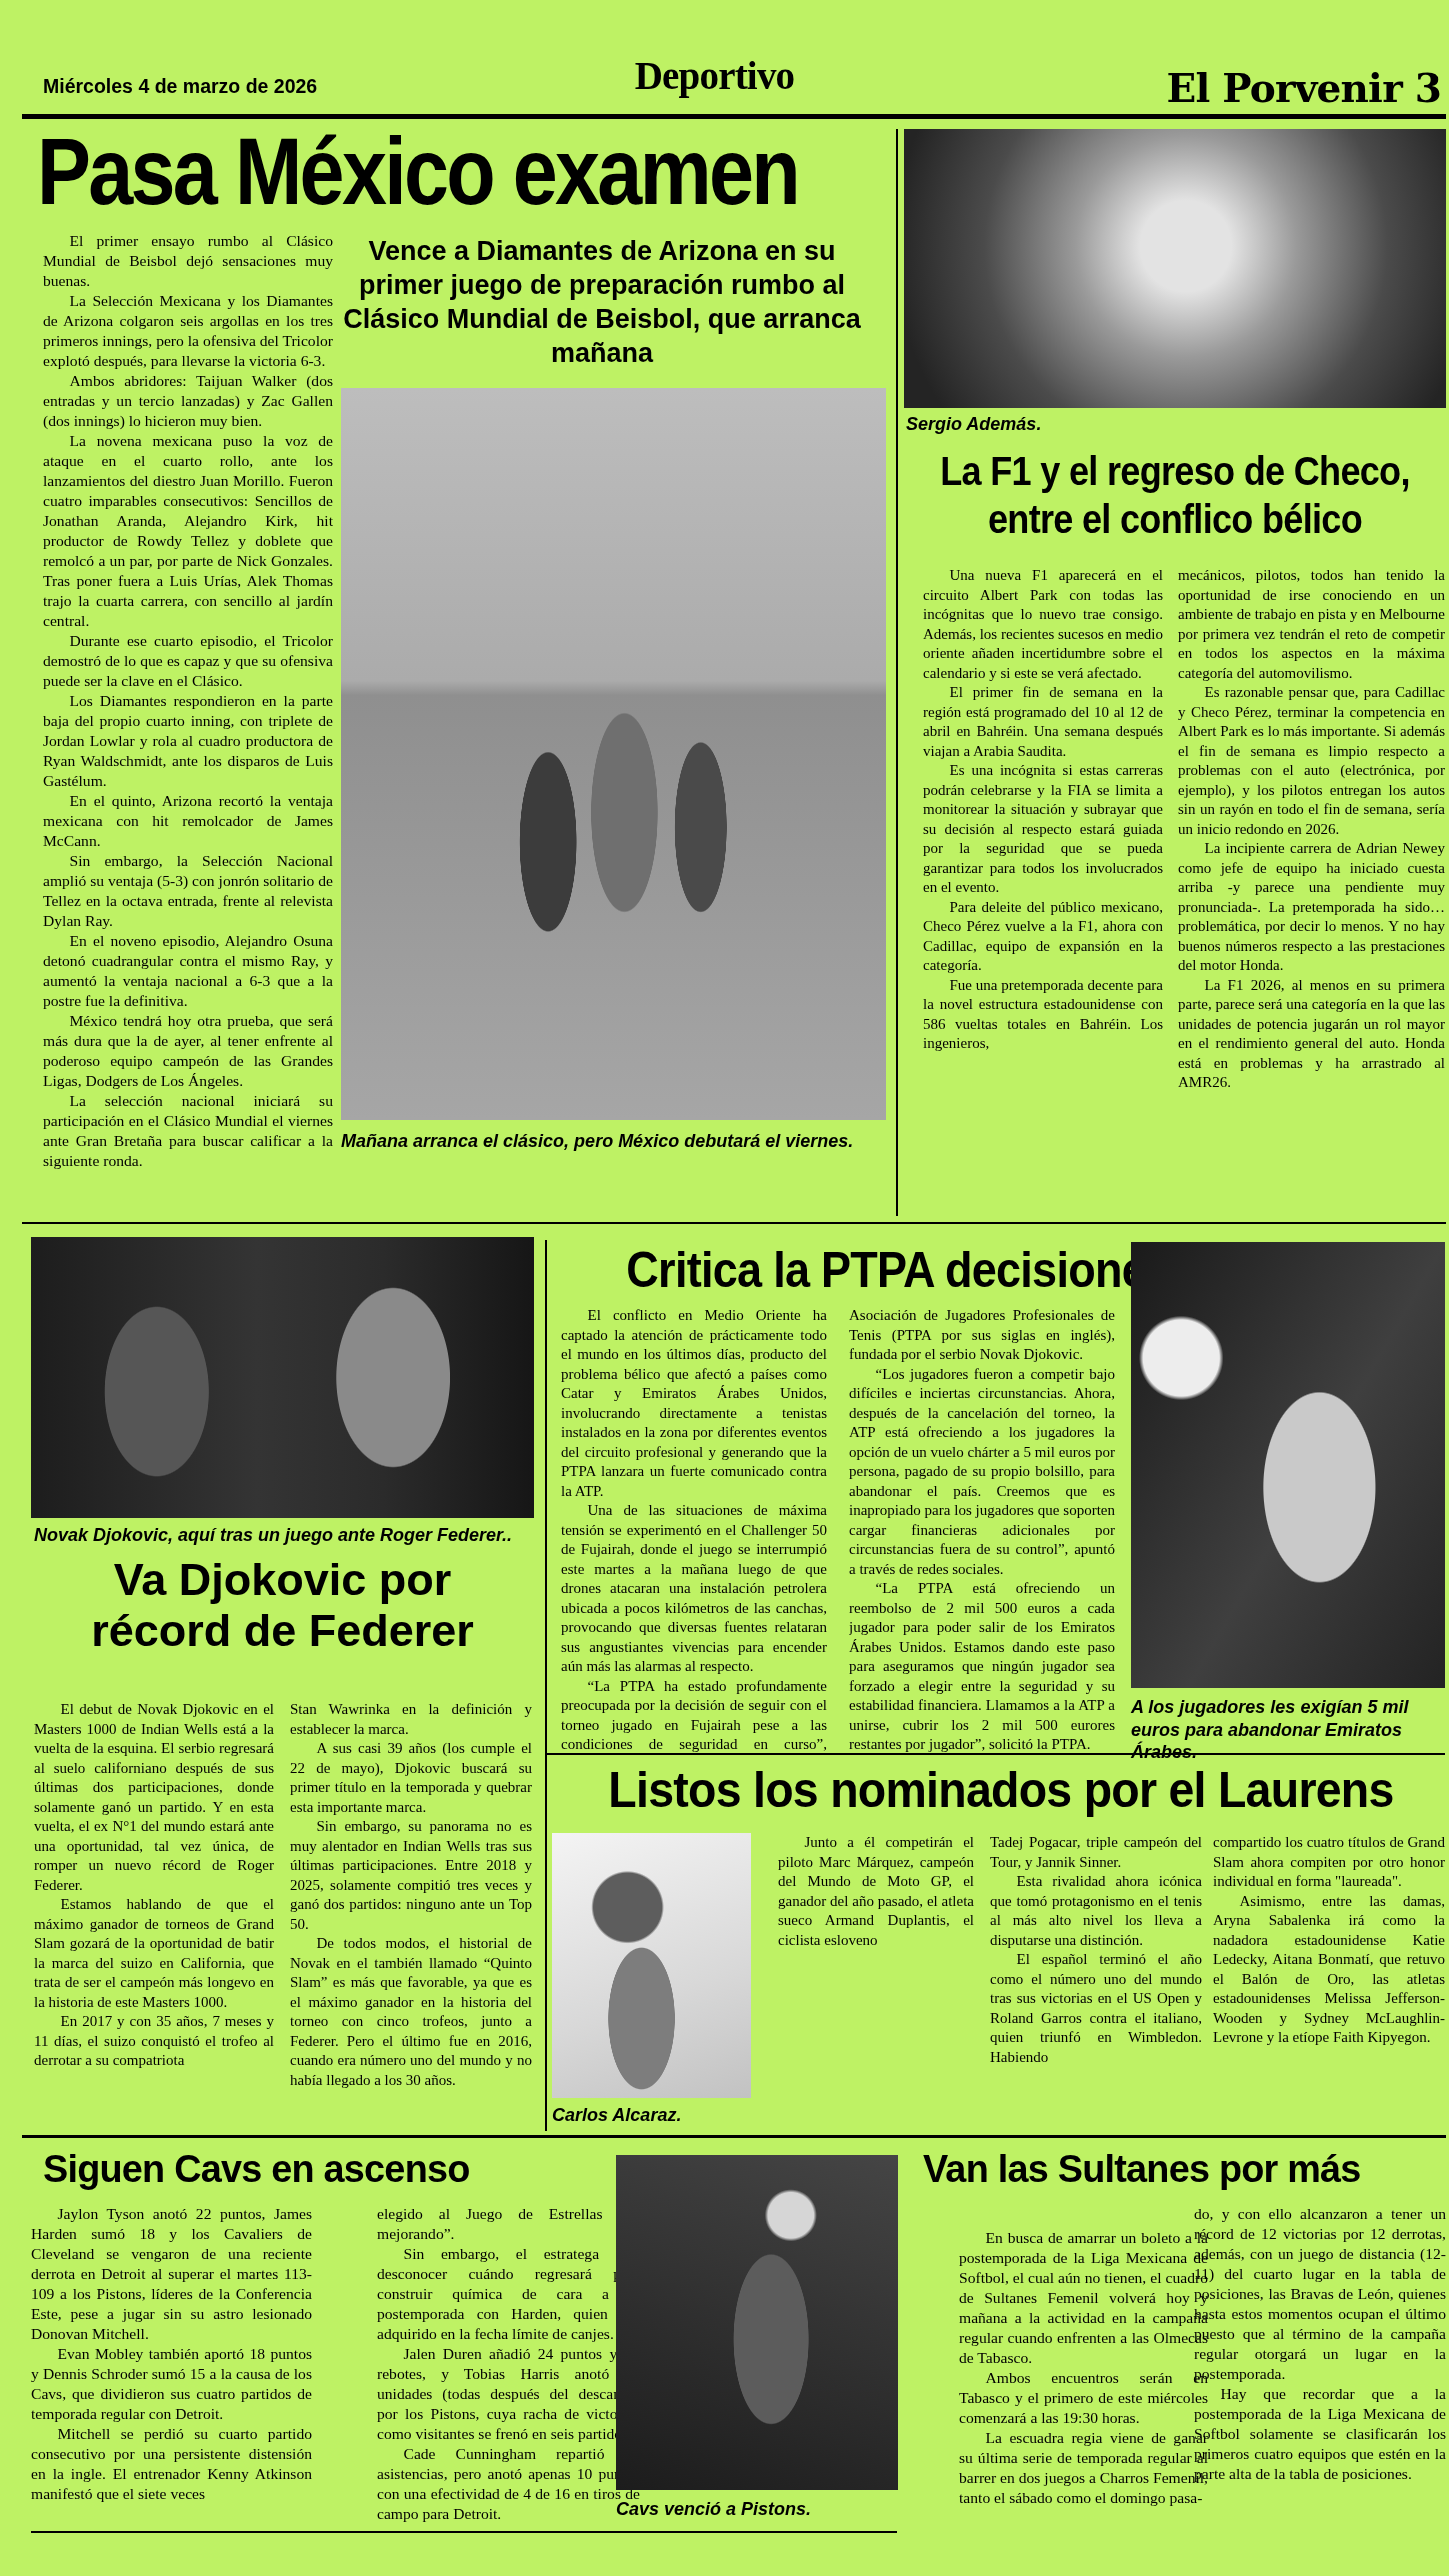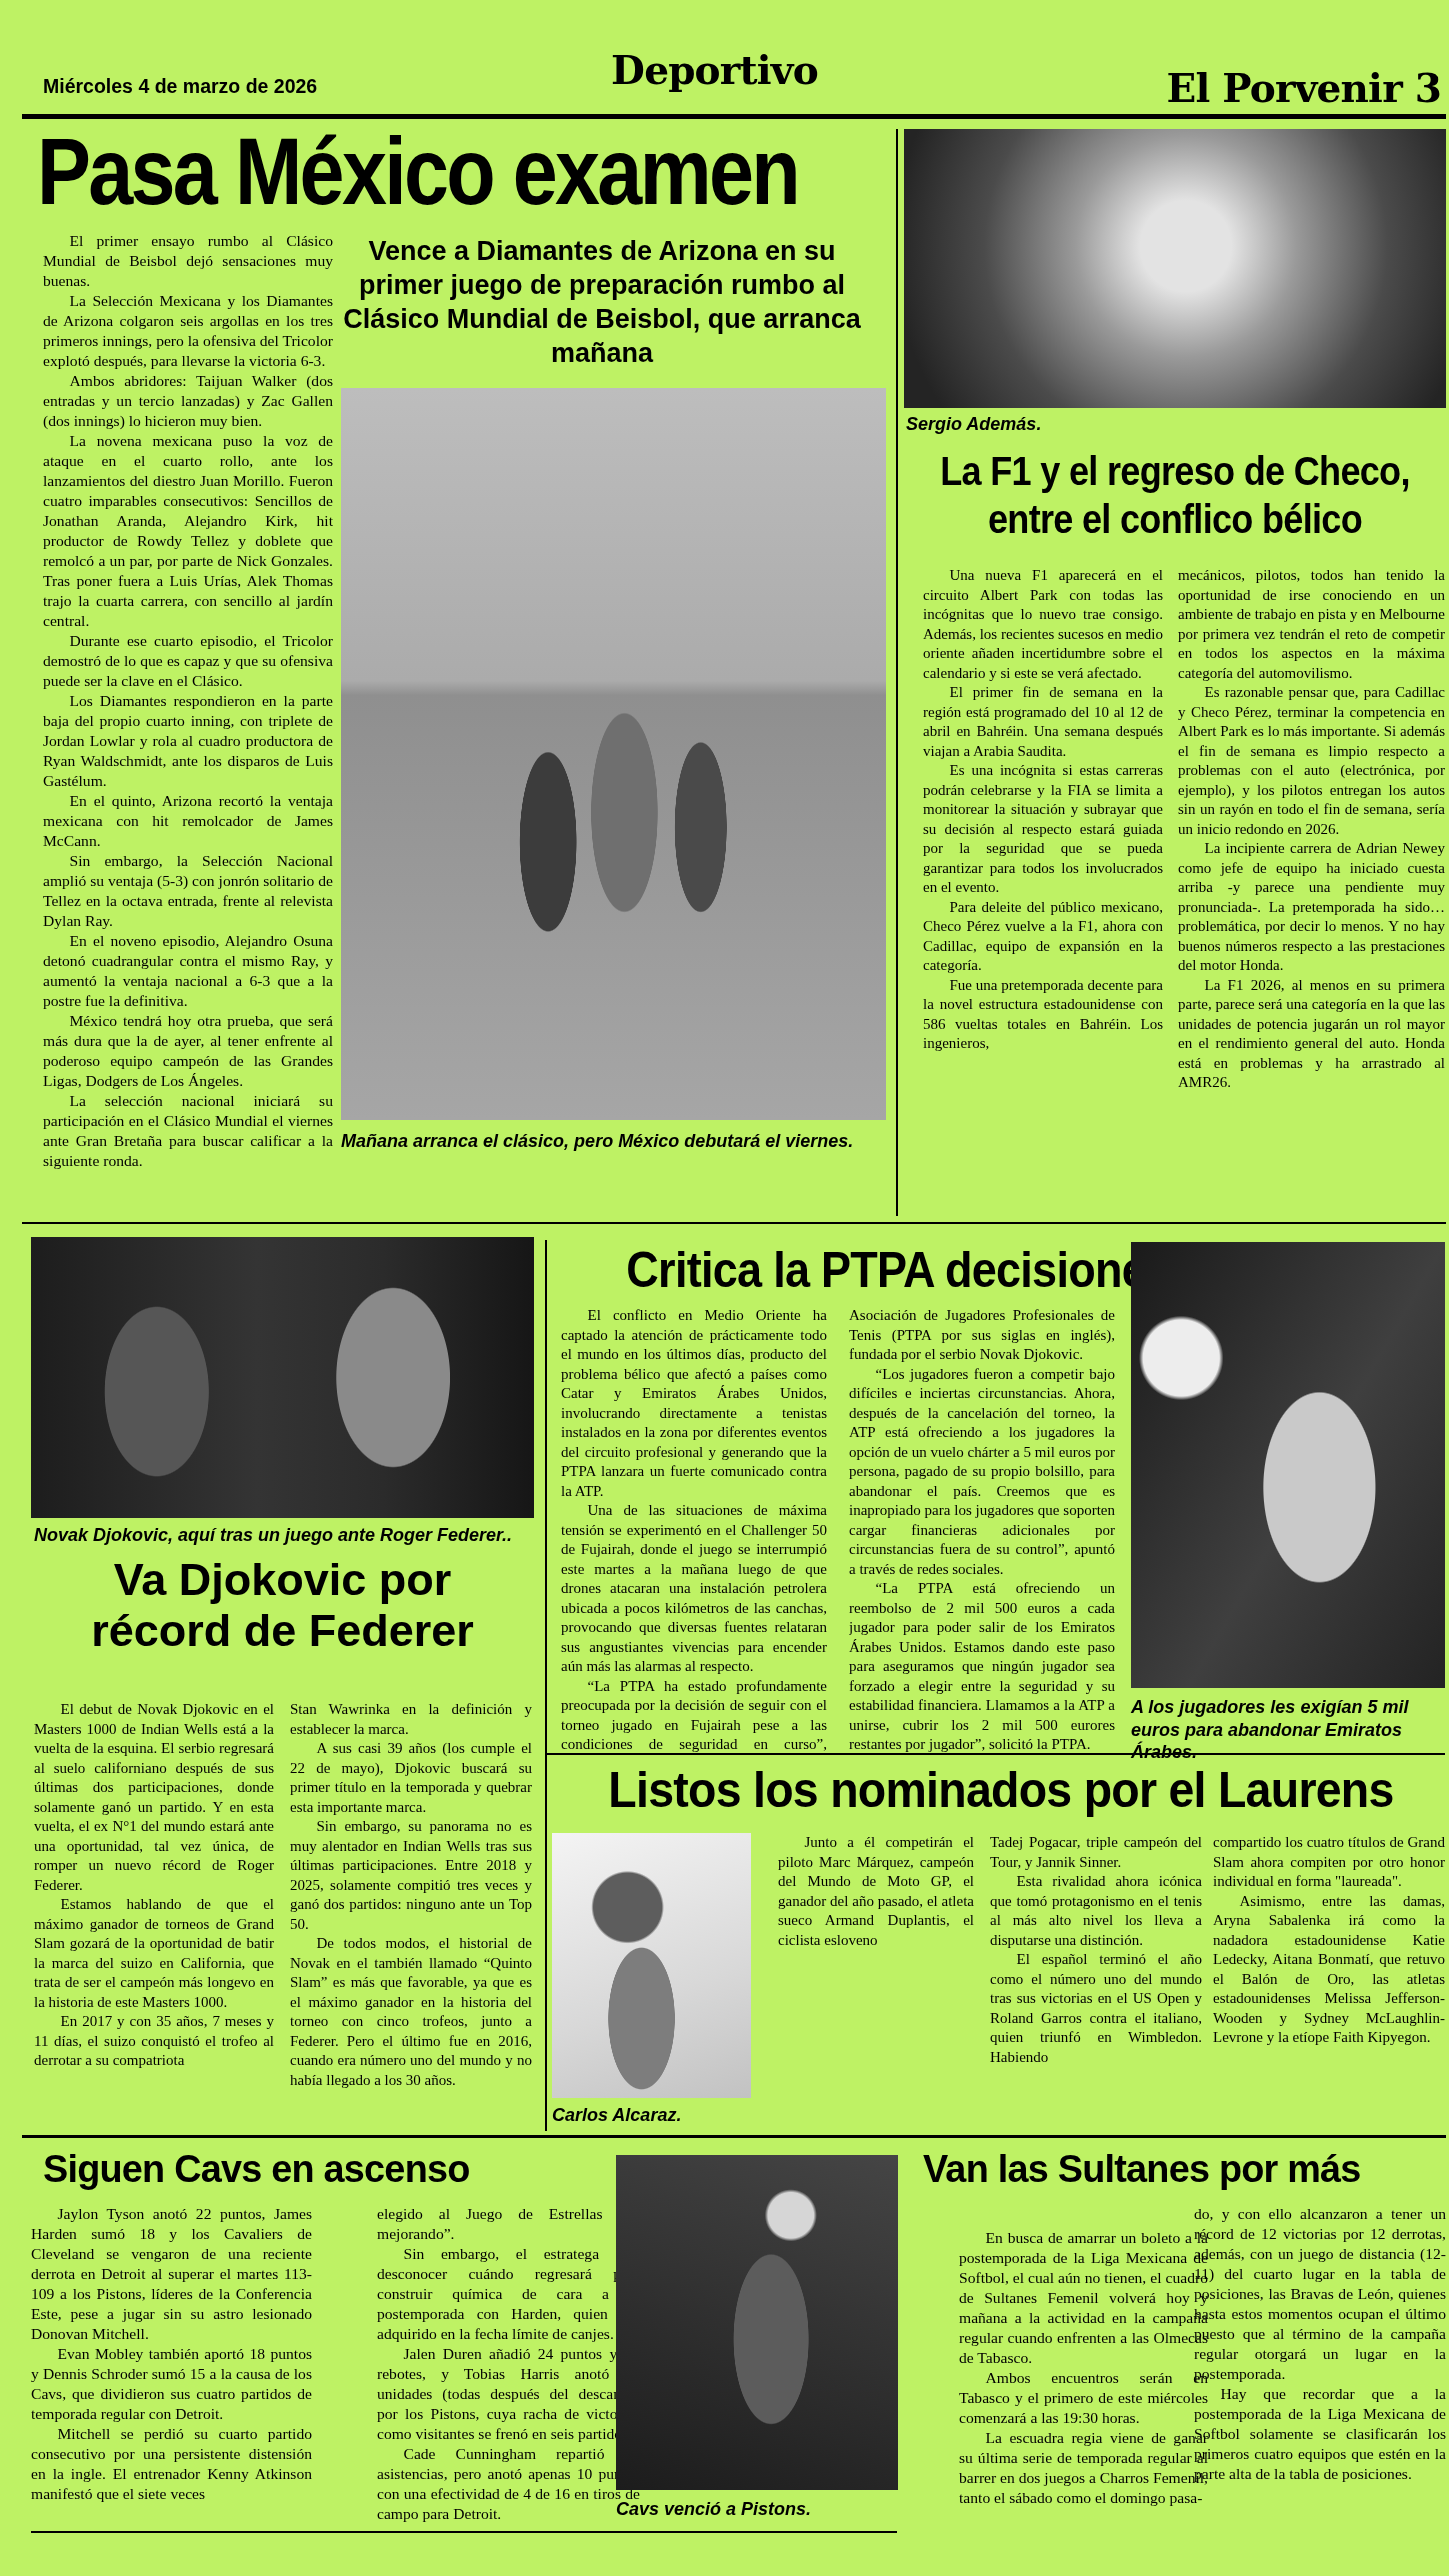--- a/index.html
+++ b/index.html
@@ -56,21 +56,21 @@
       radial-gradient(circle at 62% 18%, #d6d6d6 0 7%, rgba(0,0,0,0) 8%),
       radial-gradient(ellipse 62px 140px at 55% 55%, #5c5c5c 60%, rgba(0,0,0,0) 61%),
       linear-gradient(200deg,#454545 0%,#1c1c1c 100%);}
 </style>
 </head>
 <body>
 
 <div id="page">
 
   <div class="abs date" style="left:43px;top:75px;">Miércoles 4 de marzo de 2026</div>
-  <div class="abs masthead" style="left:0;top:47px;width:1429px;">Deportivo</div>
+  <div class="abs masthead" style="left:0;top:53px;width:1429px;font-family:Liberation Serif, serif;">Deportivo</div>
   <div class="abs porvenir" style="left:1075px;top:65px;width:366px;">El Porvenir 3</div>
   <div class="abs rule" style="left:22px;top:114px;width:1424px;height:4.7px;"></div>
 
   <div class="abs hl hl-main" style="left:37px;top:123px;">Pasa México examen</div>
   <div class="abs col col-20" style="left:43px;top:231px;width:290px;height:986px;">
       <p class="para">El primer ensayo rumbo al Clásico Mundial de Beisbol dejó sensaciones muy buenas.</p>
       <p class="para">La Selección Mexicana y los Diamantes de Arizona colgaron seis argollas en los tres primeros innings, pero la ofensiva del Tricolor explotó después, para llevarse la victoria 6-3.</p>
       <p class="para">Ambos abridores: Taijuan Walker (dos entradas y un tercio lanzadas) y Zac Gallen (dos innings) lo hicieron muy bien.</p>
       <p class="para">La novena mexicana puso la voz de ataque en el cuarto rollo, ante los lanzamientos del diestro Juan Morillo. Fueron cuatro imparables consecutivos: Sencillos de Jonathan Aranda, Alejandro Kirk, hit productor de Rowdy Tellez y doblete que remolcó a un par, por parte de Nick Gonzales. Tras poner fuera a Luis Urías, Alek Thomas trajo la cuarta carrera, con sencillo al jardín central.</p>
       <p class="para">Durante ese cuarto episodio, el Tricolor demostró de lo que es capaz y que su ofensiva puede ser la clave en el Clásico.</p>

